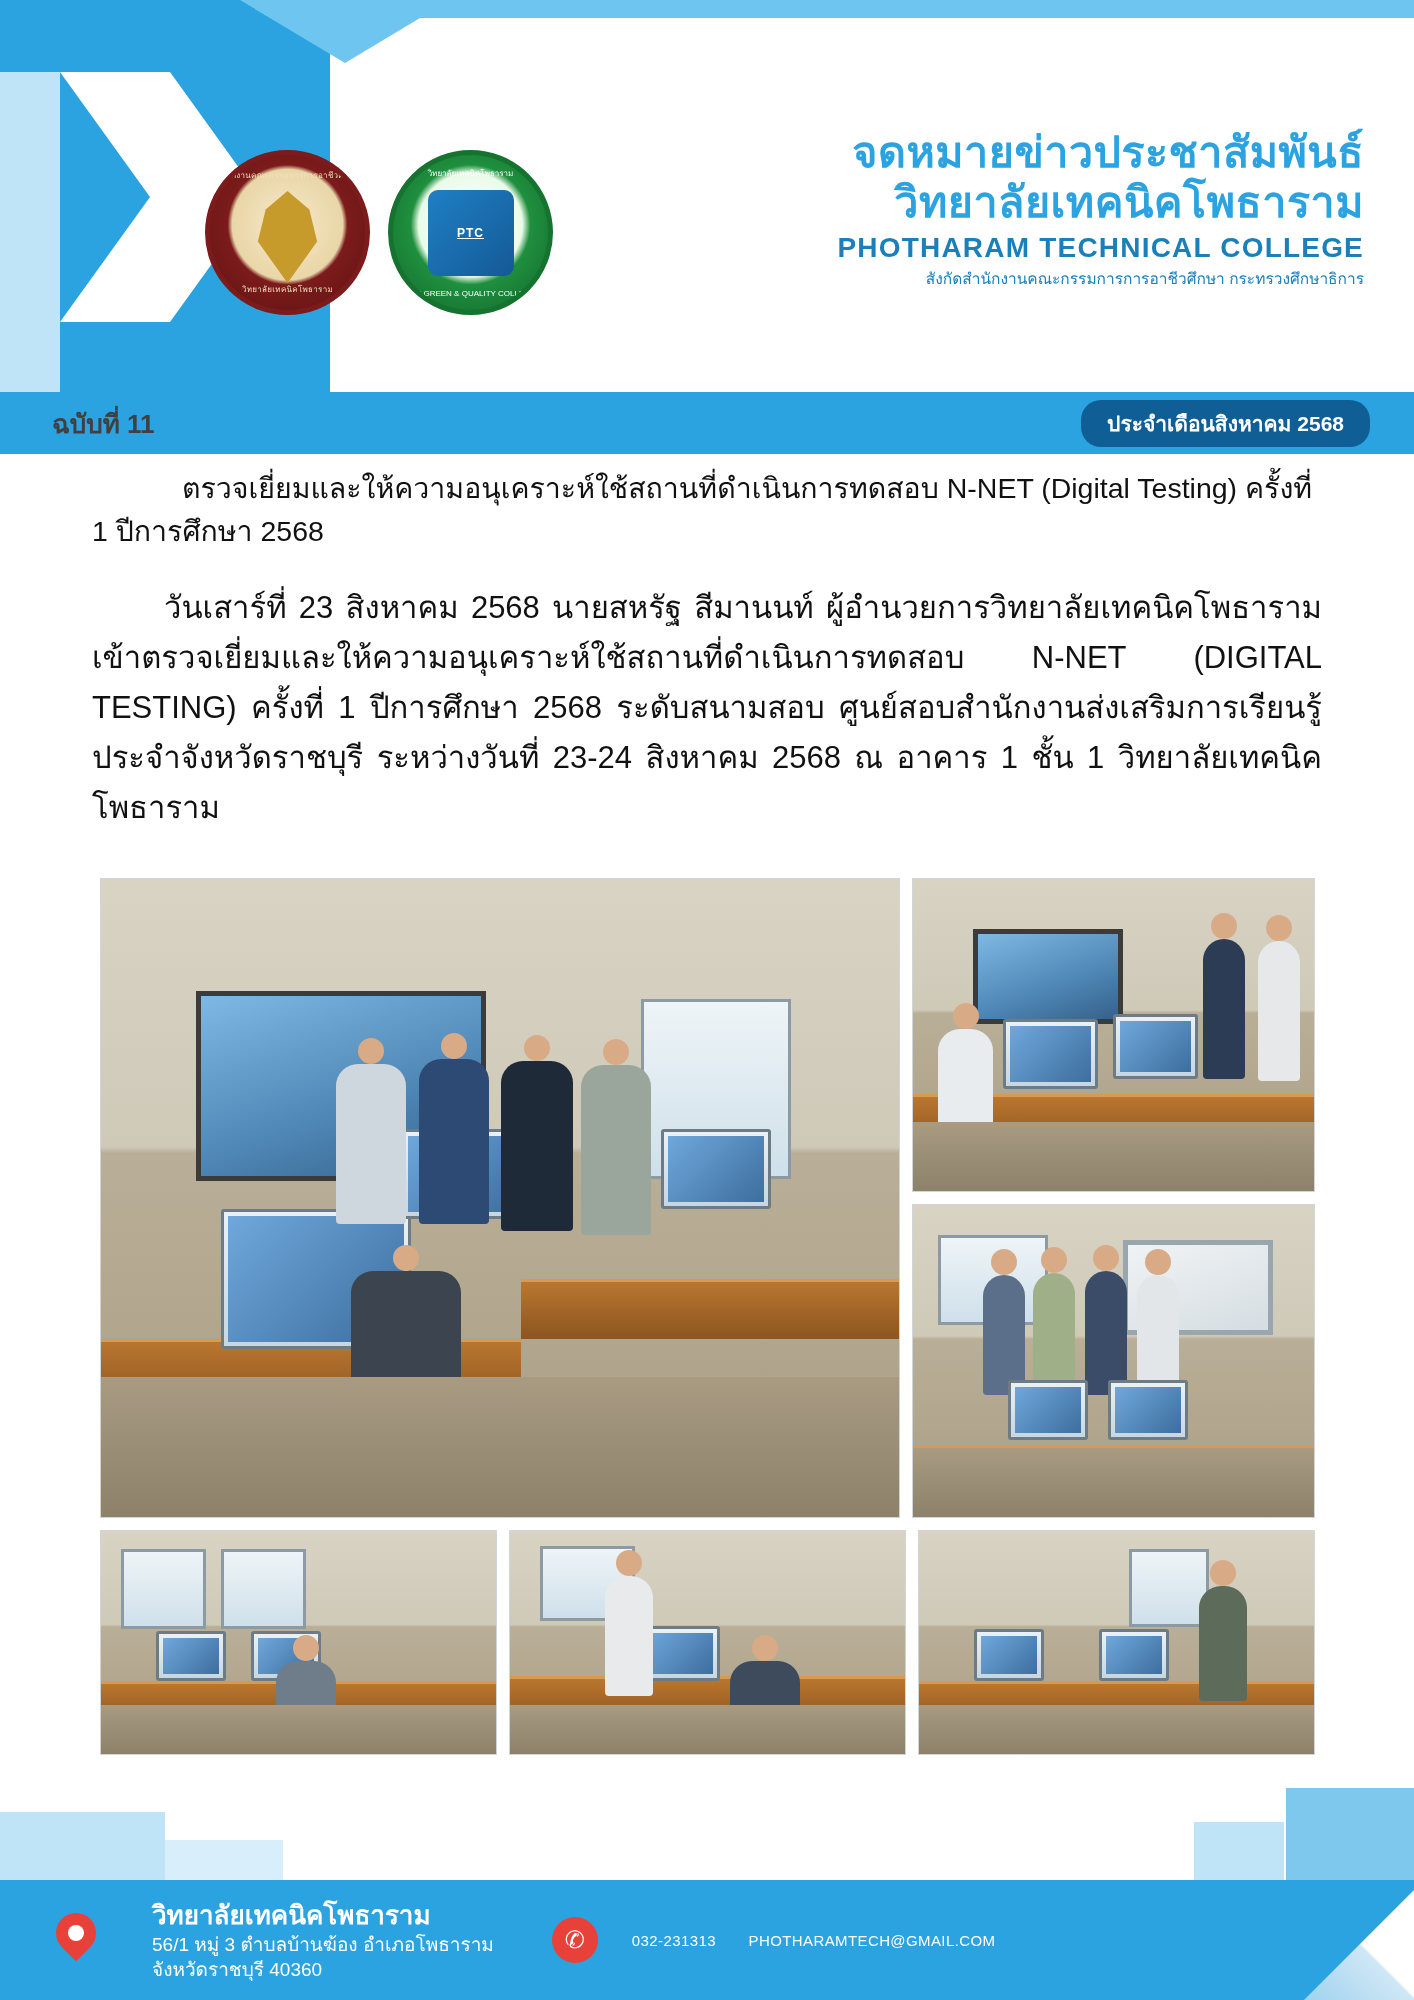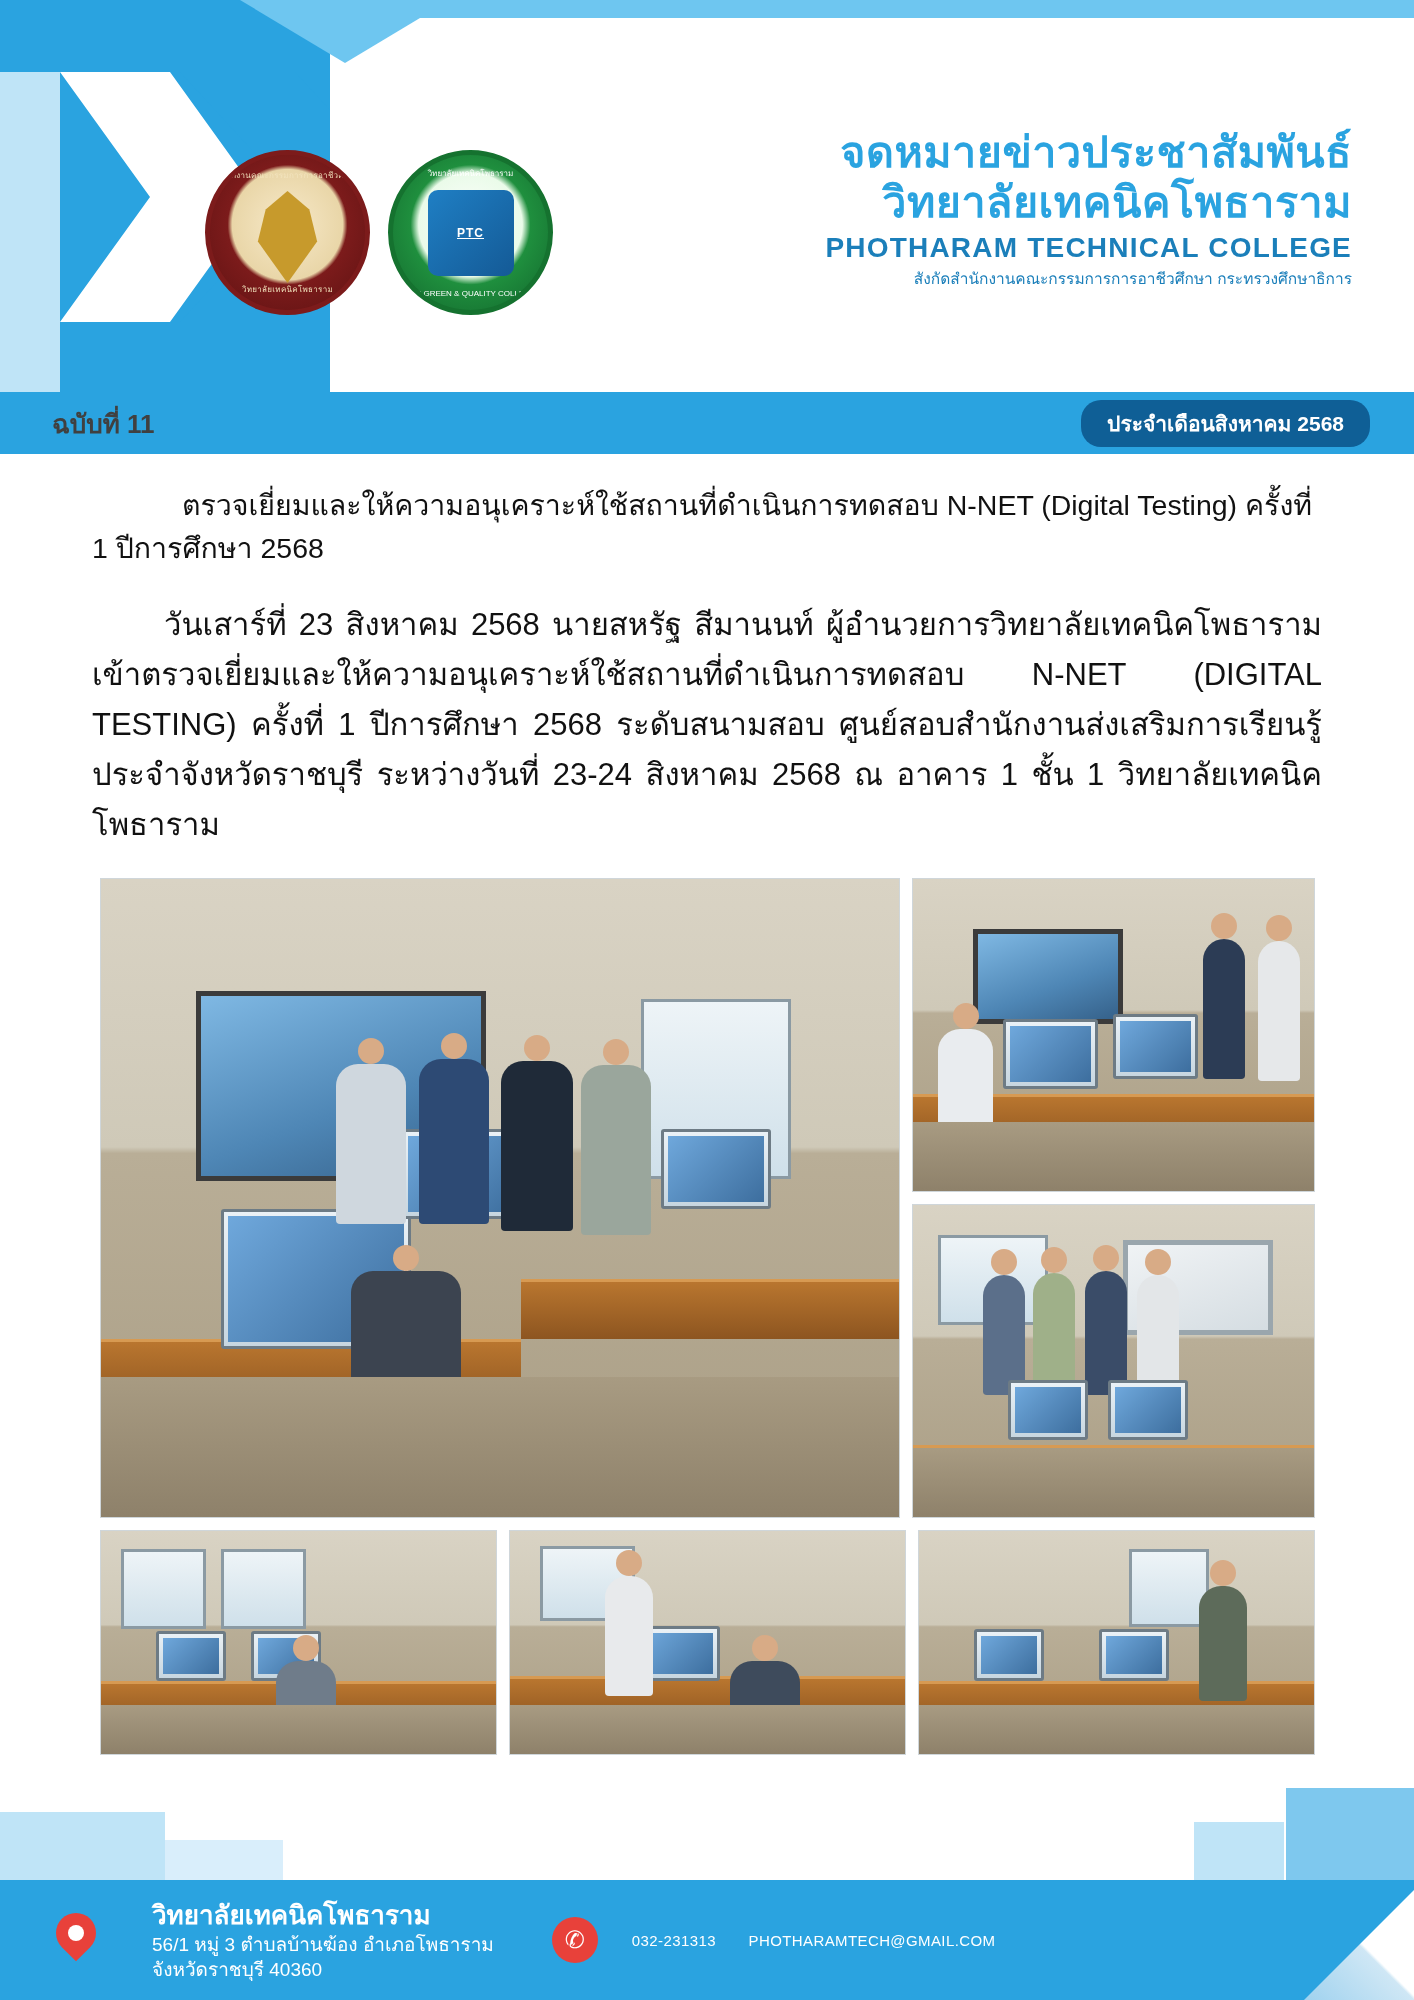--- a/index.html
+++ b/index.html
@@ -112,21 +112,21 @@
     text-decoration: underline;
   }
   .green-text-top, .green-text-bot {
     position: absolute; width: 100%; text-align: center;
     color: #ffffff; font-size: 8px;
   }
   .green-text-top { top: 12px; }
   .green-text-bot { bottom: 12px; }
 
   .titles {
-    position: absolute; top: 128px; right: 62px;
+    position: absolute; top: 128px; right: 50px;
     text-align: right;
   }
   .t-thai1 {
     color: #2aa3e0; font-size: 43px; font-weight: bold;
     line-height: 1.16; letter-spacing: .5px;
   }
   .t-thai2 {
     color: #2aa3e0; font-size: 43px; font-weight: bold;
     line-height: 1.16; letter-spacing: .5px;
   }
@@ -151,21 +151,21 @@
   }
   .issue-month {
     margin-right: 44px;
     background: #0f5f96; color: #ffffff;
     font-size: 21px; font-weight: bold;
     padding: 7px 26px; border-radius: 20px;
   }
 
   
   .body-wrap {
-    position: absolute; top: 484px; left: 0;
+    position: absolute; top: 467px; left: 0;
     width: 1414px;
     padding: 0 92px;
   }
   .headline {
     font-size: 28.5px; color: #111; line-height: 1.5;
     text-indent: 90px;
   }
   .para {
     font-size: 31px; color: #111; line-height: 1.62;
     margin-top: 30px;

